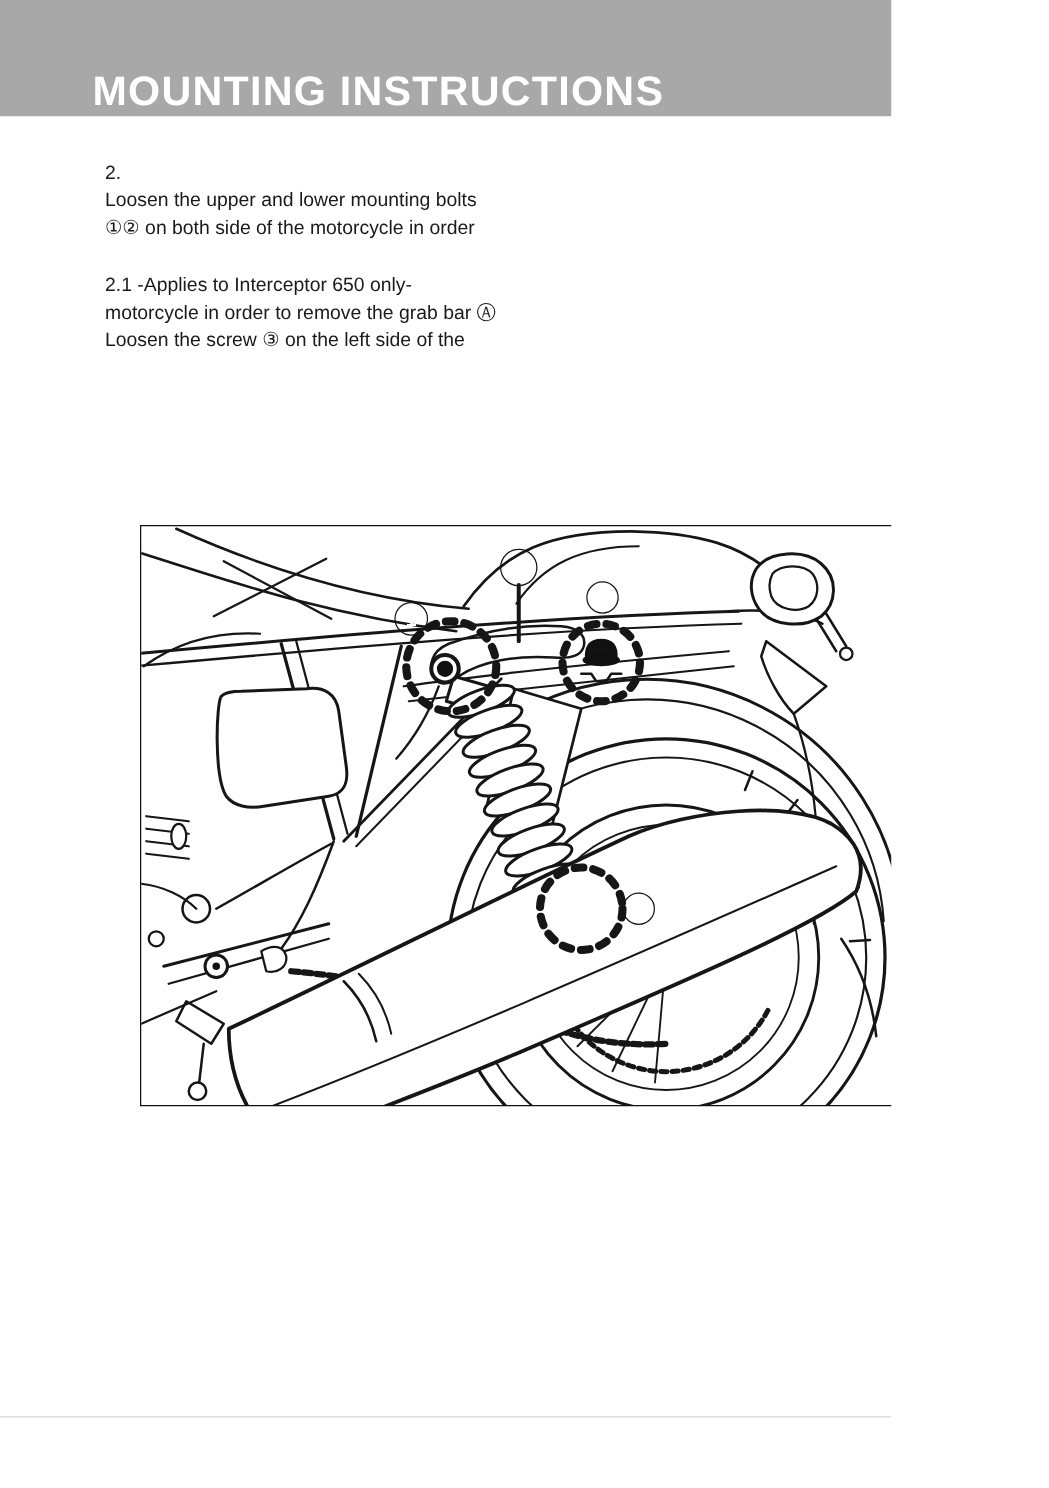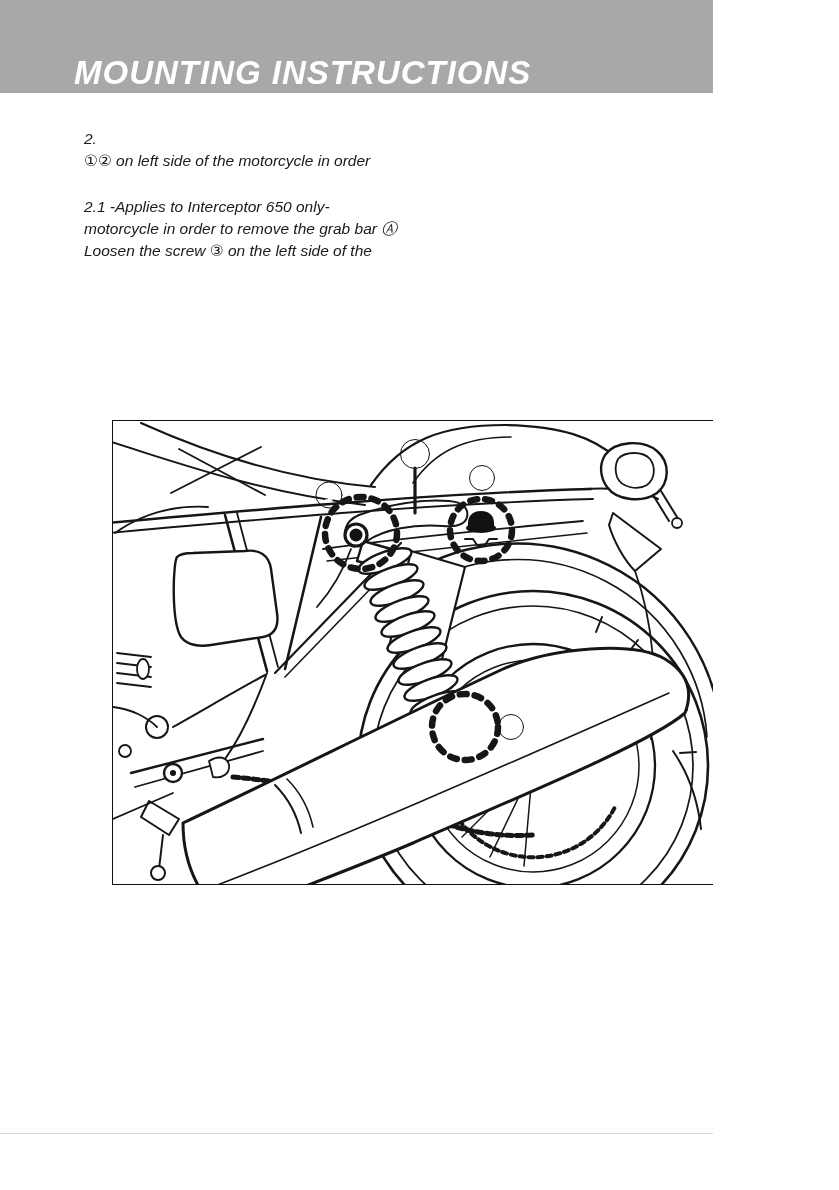--- a/index.html
+++ b/index.html
@@ -3,21 +3,20 @@
 <meta charset="utf-8">
 <style>
   html,body{margin:0;padding:0;background:#ffffff;}
   .page{
     position:relative;
     width:713px;height:1190px;
     background:#ffffff;
     font-family:"Liberation Sans","DejaVu Sans",sans-serif;
     color:#1a1a1a;
     overflow:hidden;
-    font-style:italic;
   }
   
   .header-bar{
     position:absolute;left:0;top:0;width:839px;height:93px;
     background:#a8a8a8;
     display:flex;align-items:flex-end;
   }
   .page-title{
     margin:0 0 4px 74px;
     font-size:33px;font-weight:bold;letter-spacing:1px;
@@ -56,21 +55,22 @@
 
 <div class="page">
 
   <header class="header-bar">
     <h1 class="page-title">MOUNTING INSTRUCTIONS</h1>
   </header>
 
   <main class="instructions">
     <section class="step">
       <div class="line">2.</div>
-      <div class="line">①② on left side of the motorcycle in order</div>
+      <div class="line">Loosen the upper and lower mounting bolts</div>
+      <div class="line">①② on both side of the motorcycle in order</div>
     </section>
     <section class="step">
       <div class="line">2.1 -Applies to Interceptor 650 only-</div>
       <div class="line">motorcycle in order to remove the grab bar Ⓐ</div>
       <div class="line">Loosen the screw ③ on the left side of the</div>
     </section>
   </main>
 
   <figure class="figure-frame">
     <svg class="art" viewBox="0 0 615 463">

